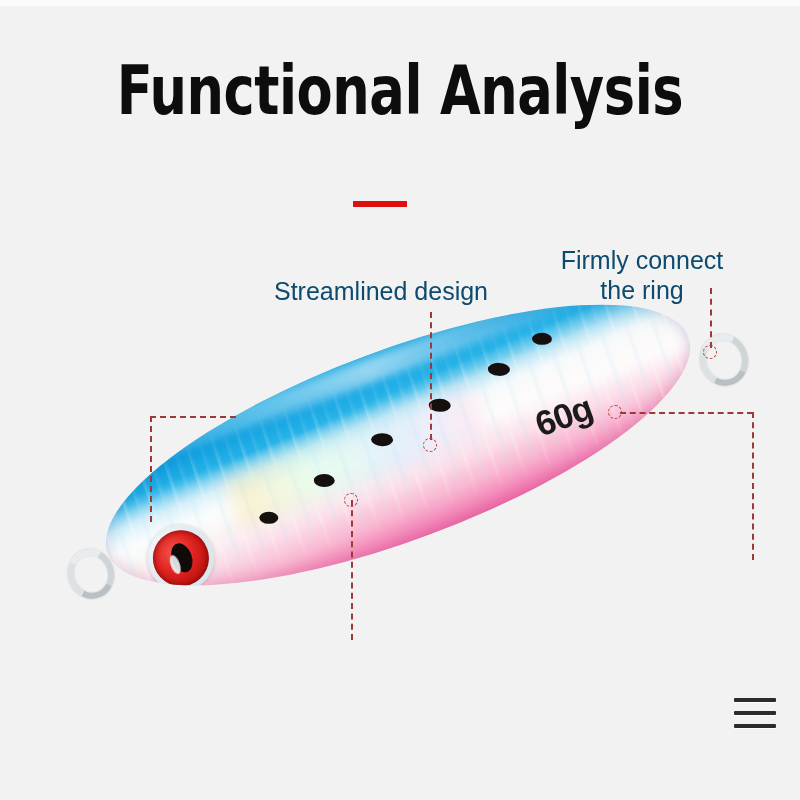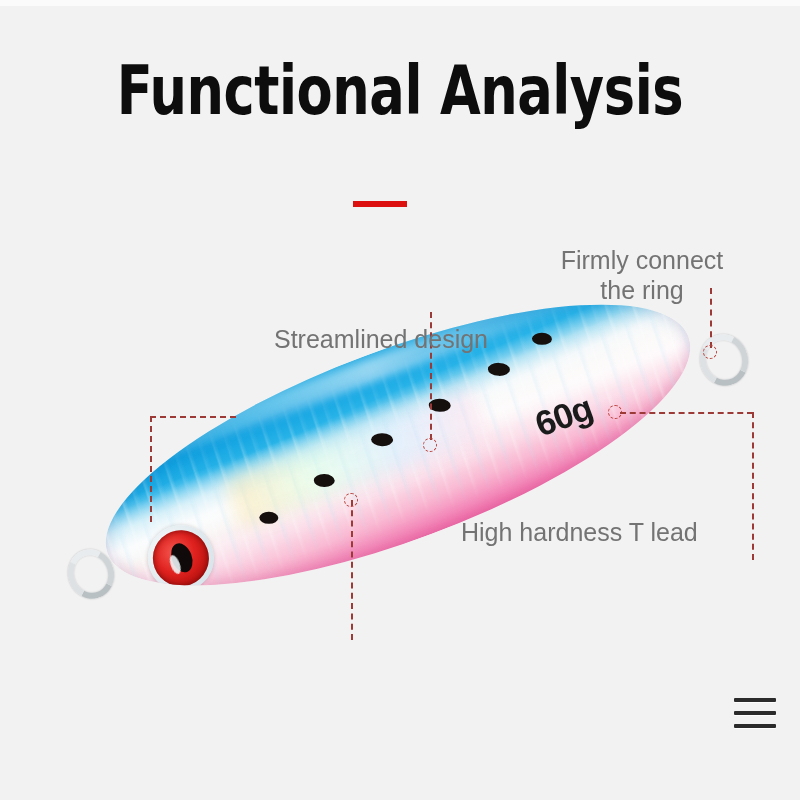--- a/index.html
+++ b/index.html
@@ -35,31 +35,31 @@
     white-space:nowrap;
   }
   .accent-bar{
     position:absolute;left:353px;top:201px;width:54px;height:6px;
     background:#dd1010;
   }
 
   
   .label{
     position:absolute;
-    color:#737373;
+    color:#0c4a6e;
     font-family:"Liberation Sans",sans-serif;
     font-size:25px;
     font-weight:400;
     line-height:30px;
     white-space:nowrap;
   }
   .label.two-line{white-space:normal;text-align:center;}
 
   #lbl-fisheye{left:26px;top:378px;}
-  #lbl-streamlined{left:274px;top:276px;margin-top:48px;}
+  #lbl-streamlined{left:274px;top:276px;}
   #lbl-ring{left:543px;top:245px;width:198px;}
   #lbl-hardness{left:461px;top:517px;}
   #lbl-coating{left:190px;top:643px;}
 
   
   .lead{position:absolute;}
   .lead-h{
     border-top:2px dashed #9b3a36;
     height:0;
   }
@@ -279,21 +279,20 @@
 
   <div class="dot-circle" id="dot-hard"></div>
   <div class="lead lead-h" id="lead-hard-h"></div>
   <div class="lead lead-v" id="lead-hard-v"></div>
 
   <div class="dot-circle" id="dot-coat"></div>
   <div class="lead lead-v" id="lead-coat-v"></div>
 
   <div class="label" id="lbl-streamlined">Streamlined design</div>
   <div class="label two-line" id="lbl-ring">Firmly connect the ring</div>
-  <div class="label" id="lbl-hardness">High hardness T lead</div>
 
   <div id="menu">
     <span></span>
     <span></span>
     <span></span>
   </div>
 
 </div>
 
 </body></html>

